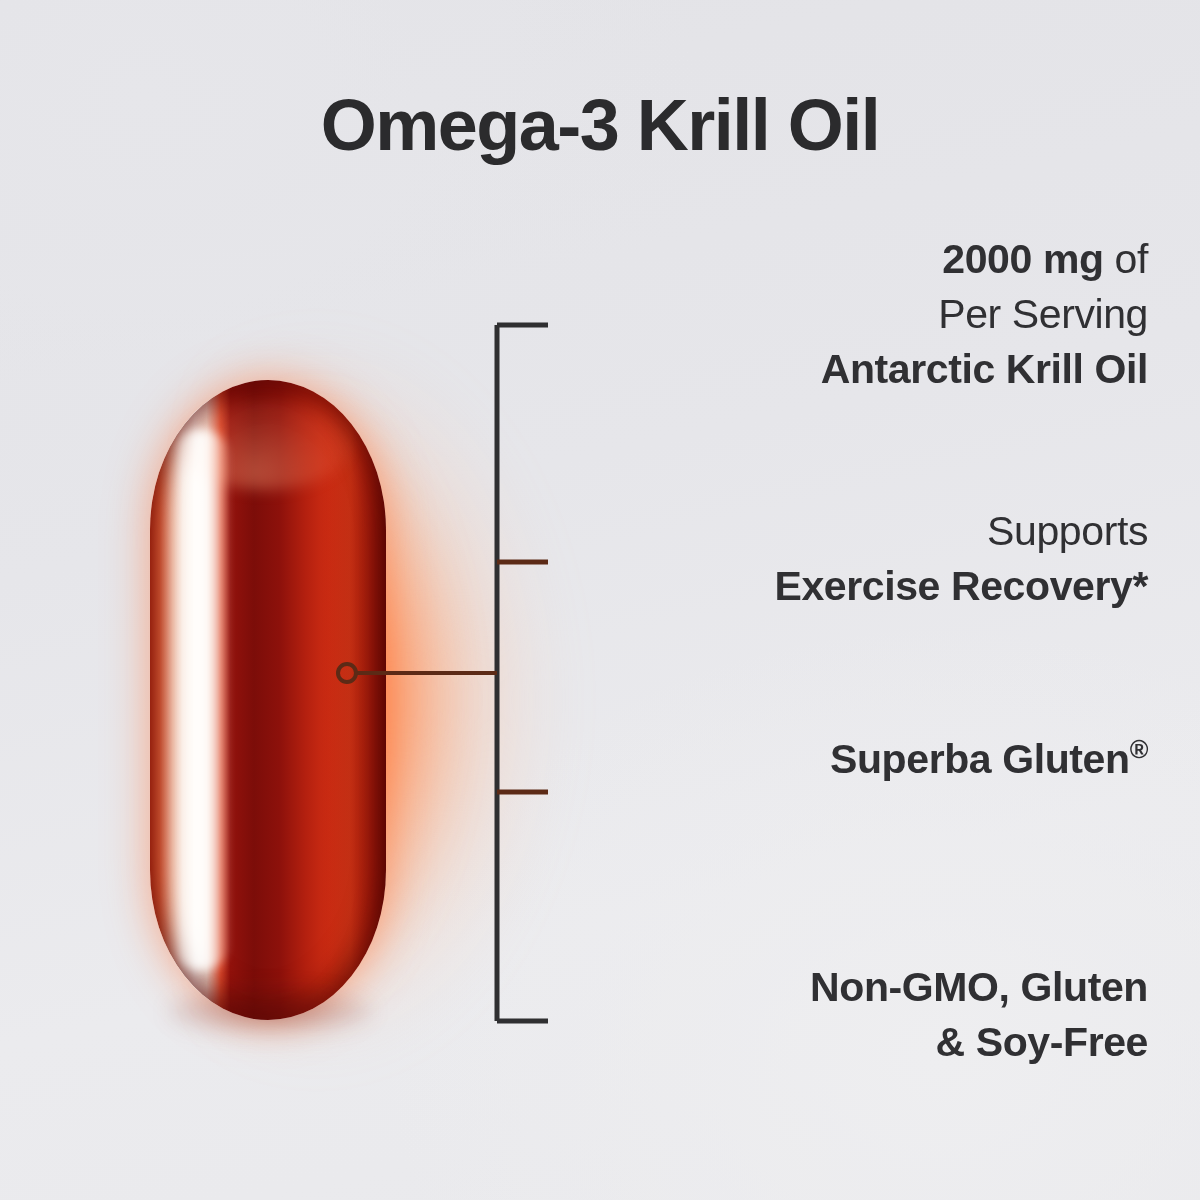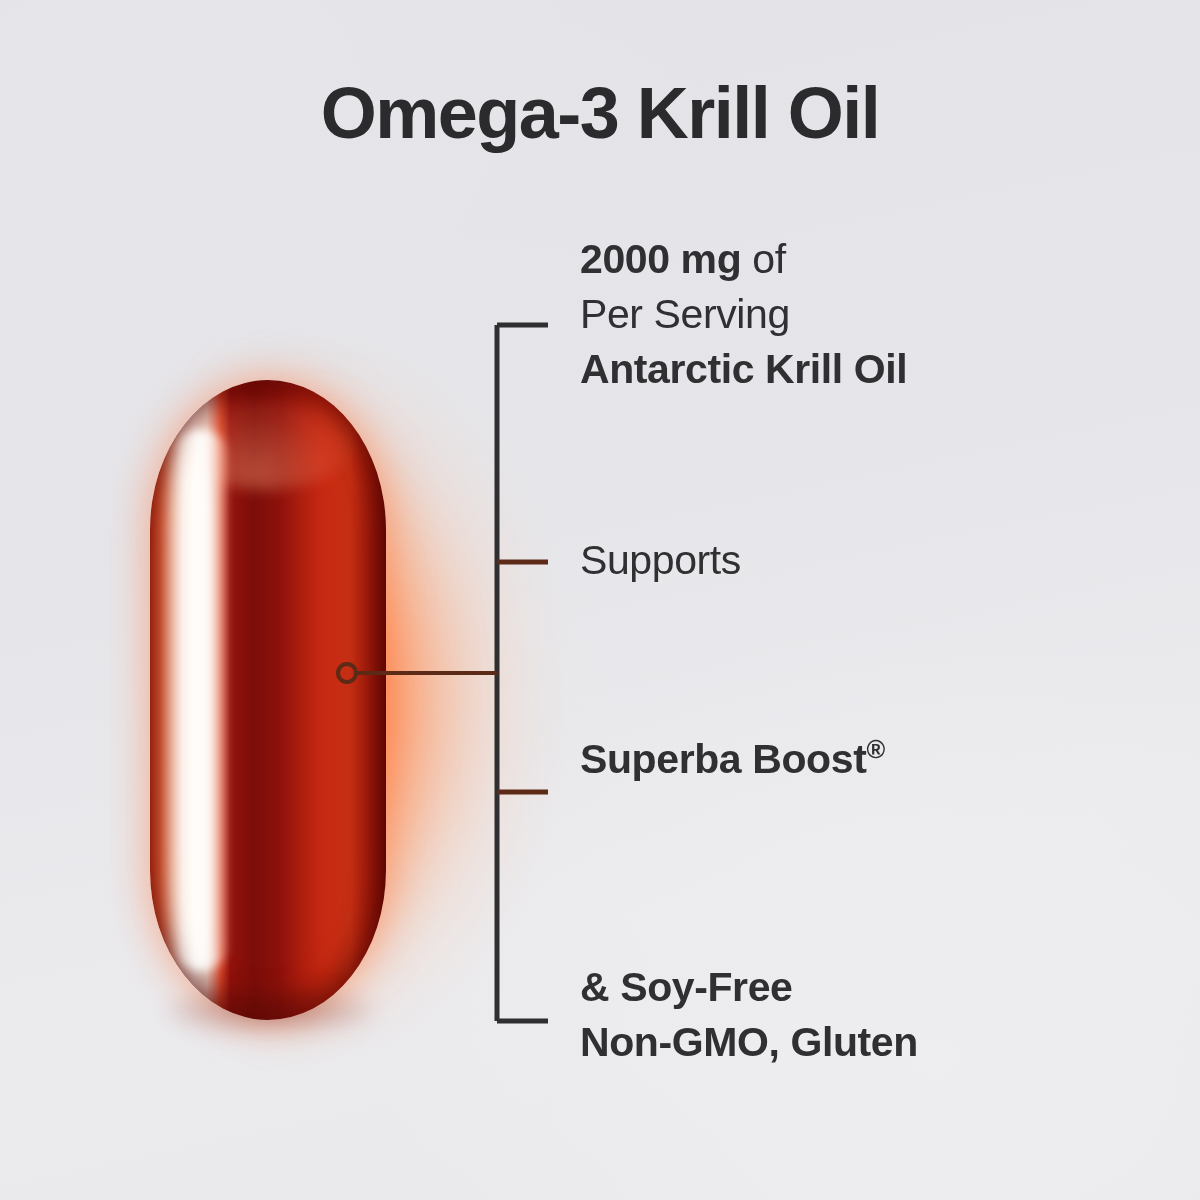--- a/index.html
+++ b/index.html
@@ -16,21 +16,21 @@
     background:
       radial-gradient(ellipse 900px 700px at 78% 88%, #eeeef0 0%, rgba(238,238,240,0) 62%),
       radial-gradient(ellipse 800px 600px at 12% 8%, #e6e6ea 0%, rgba(230,230,234,0) 70%),
       linear-gradient(168deg, #e3e3e7 0%, #e6e6ea 40%, #ebebee 72%, #e9e9ec 100%);
     overflow:hidden;
   }
 
   
   #title {
     position:absolute;
-    left:0; top:72px;
+    left:0; top:84px;
     width:1200px;
     text-align:center;
     font-size:72px;
     font-weight:700;
     letter-spacing:-1.5px;
     color:#2b2b2d;
     white-space:nowrap;
   }
 
   
@@ -151,38 +151,39 @@
 
   
   #callouts {
     position:absolute;
     left:580px; top:232px;
     width:560px;
   }
 
   .callout {
     position:absolute;
-    left:0;
+    left:8px;
     width:560px;
+    text-align:right;
   }
 
   .callout .line {
     font-size:41px;
     line-height:55px;
     color:#303033;
     letter-spacing:-0.4px;
     white-space:nowrap;
   }
   .callout .line.bold { font-weight:700; }
   .callout .line.reg  { font-weight:400; }
   .callout .line .b   { font-weight:700; }
   .callout .line .r   { font-weight:400; }
 
   #callout-0 { top:0px; }
-  #callout-1 { top:272px;margin-top:29px; }
+  #callout-1 { top:272px; }
   #callout-2 { top:500px; }
   #callout-3 { top:728px; }
 
   .sup { font-size:0.62em; vertical-align:super; line-height:0; }
 </style>
 </head>
 <body>
 
 <div id="stage">
 
@@ -216,25 +217,26 @@
   <div id="callouts">
 
     <div class="callout" id="callout-0">
       <div class="line"><span class="b">2000 mg</span><span class="r"> of</span></div>
       <div class="line reg">Per Serving</div>
       <div class="line bold">Antarctic Krill Oil</div>
     </div>
 
     <div class="callout" id="callout-1">
       <div class="line reg">Supports</div>
+      <div class="line bold">Exercise Recovery*</div>
     </div>
 
     <div class="callout" id="callout-2">
-      <div class="line bold"><span>Superba Boost</span><span class="sup">®</span></div>
+      <div class="line bold"><span>Superba Gluten</span><span class="sup">®</span></div>
     </div>
 
     <div class="callout" id="callout-3">
+      <div class="line bold">Non-GMO, Gluten</div>
       <div class="line bold">&amp; Soy-Free</div>
-      <div class="line bold">Non-GMO, Gluten</div>
     </div>
 
   </div>
 </div>
 
 </body></html>

